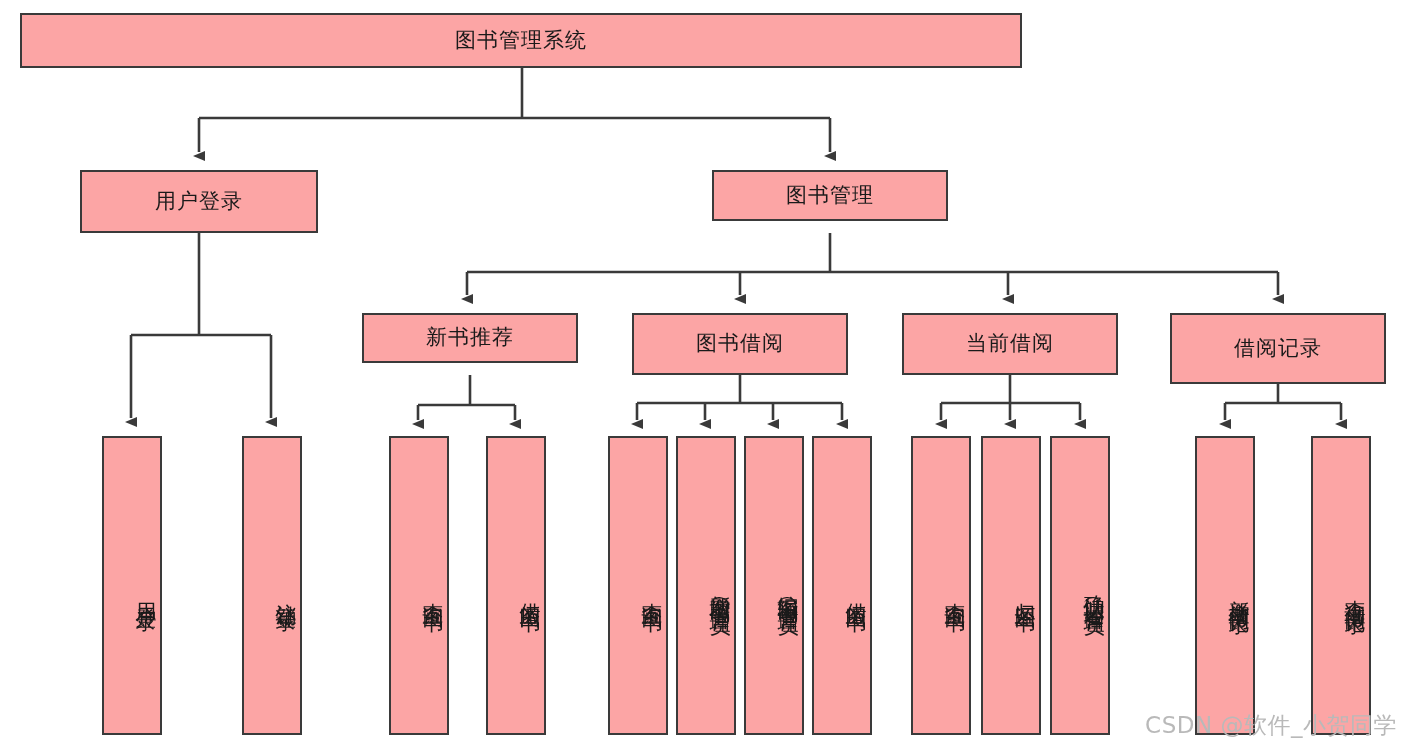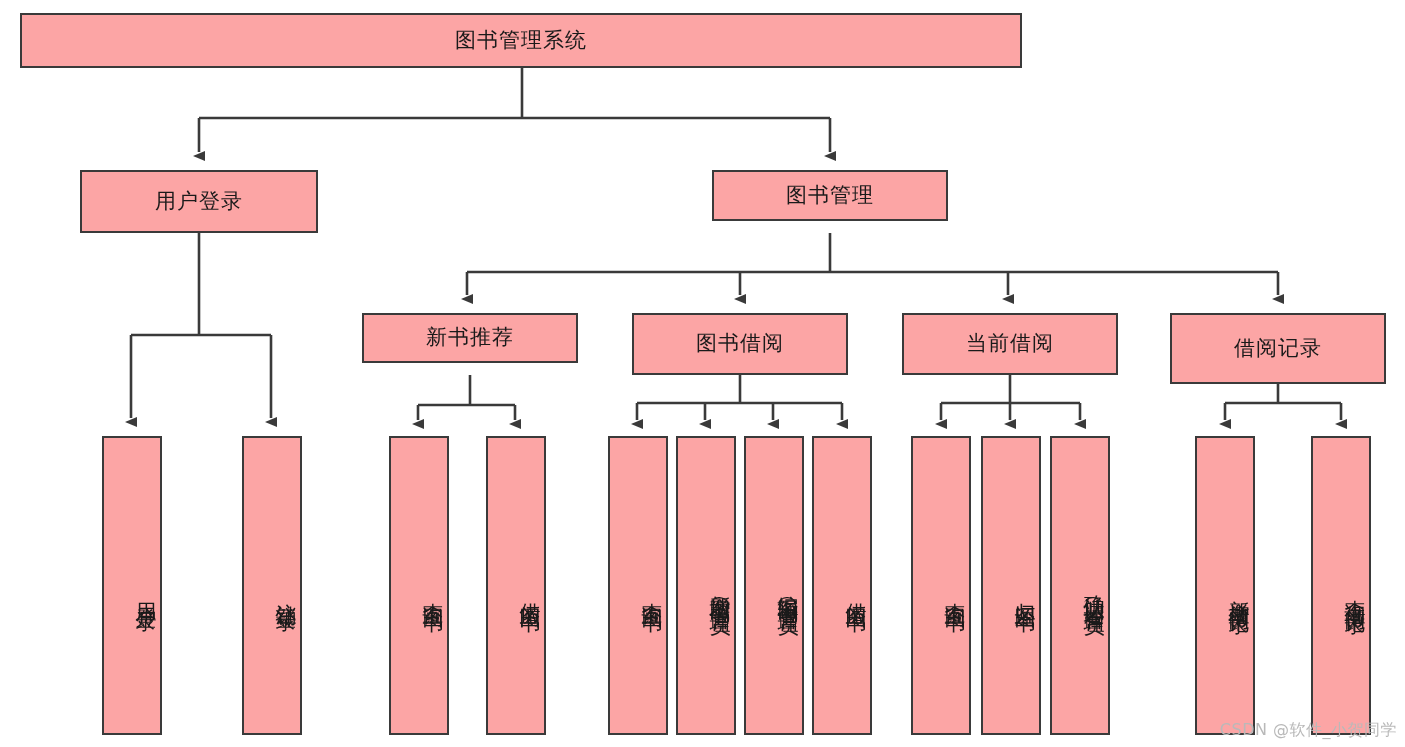--- a/index.html
+++ b/index.html
@@ -50,21 +50,21 @@
     justify-content: center;
   }
   .node.vert > span {
     writing-mode: vertical-rl;
     text-orientation: upright;
   }
   #watermark {
     position: absolute;
     right: 8px;
     bottom: 6px;
-    font-size: 16px;
+    font-size: 23px;
     color: #b9b9b9;
     letter-spacing: 0.5px;
     white-space: nowrap;
   }
 </style>
 </head>
 <body>
 
 <div id="canvas">
 

